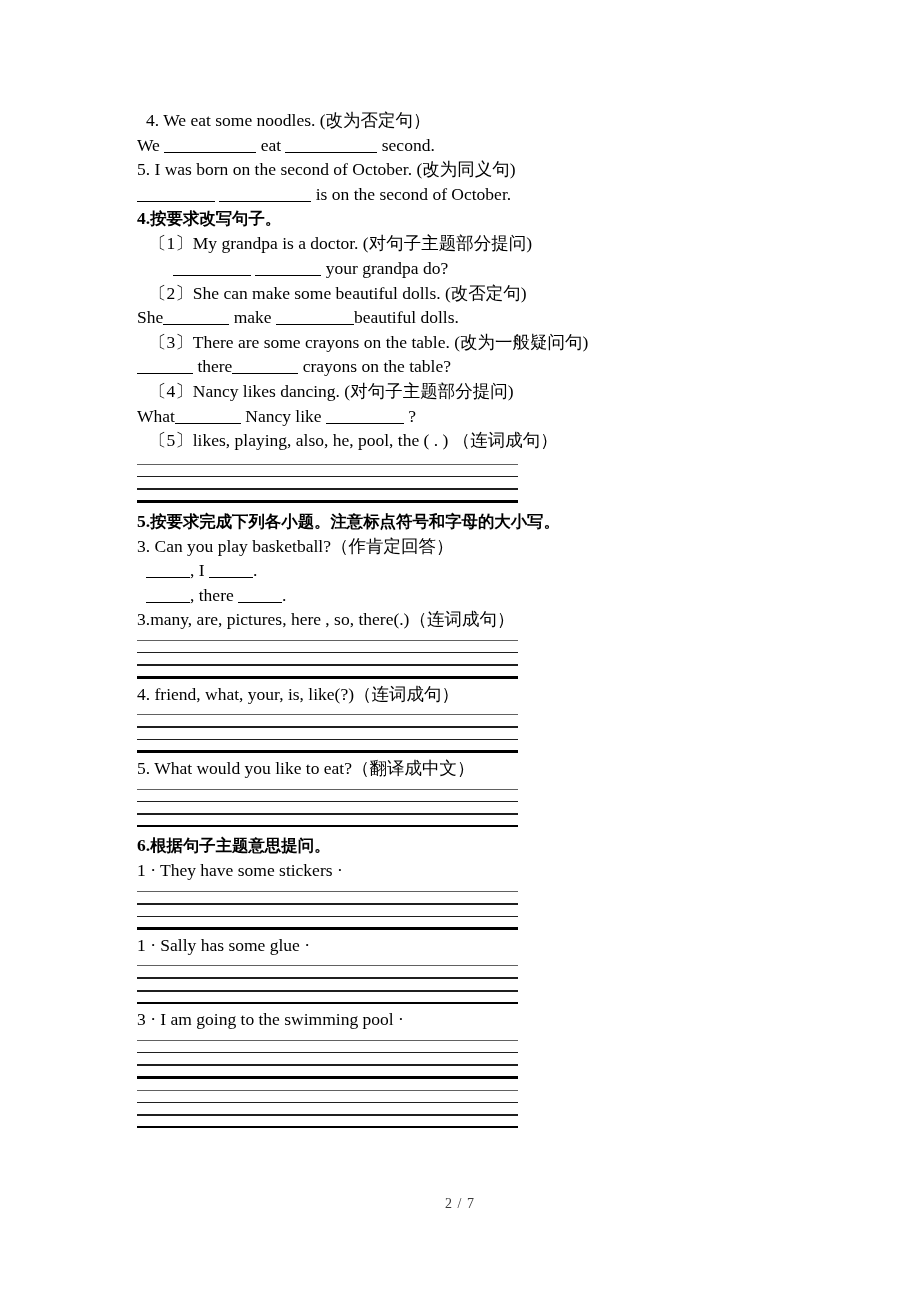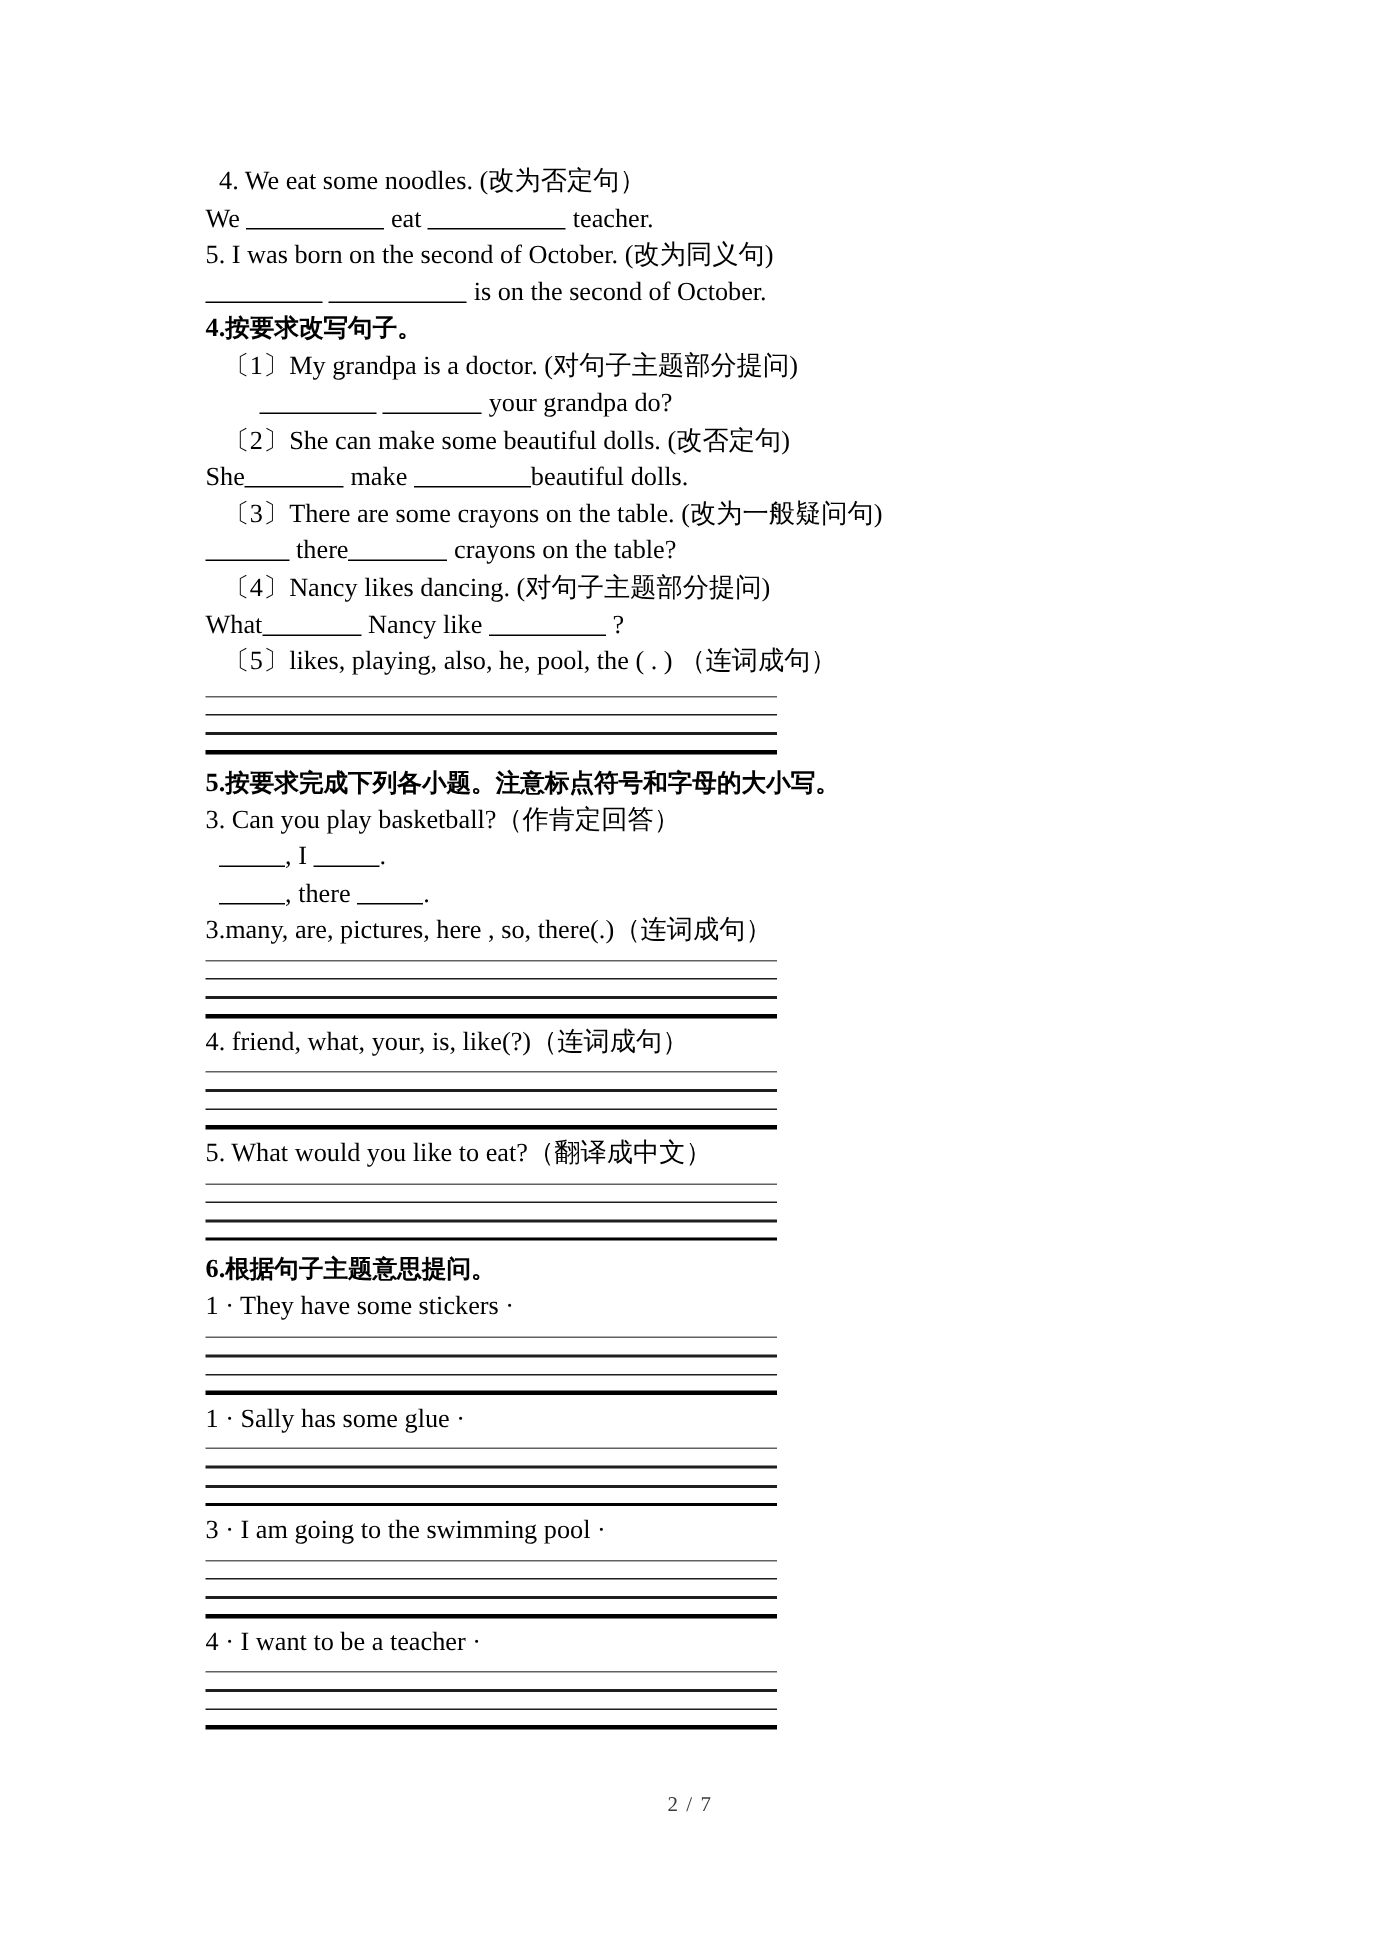--- a/index.html
+++ b/index.html
@@ -111,21 +111,21 @@
 <div class="page">
   <div class="content">
 
     <div class="ln indent">4. We eat some noodles. (改为否定句）</div>
 
     <div class="ln">
       <span>We</span>
       <span class="blank b-xl"></span>
       <span>eat</span>
       <span class="blank b-xl"></span>
-      <span>teacher.</span>
+      <span>second.</span>
     </div>
 
     <div class="ln">5. I was born on the second of October. (改为同义句)</div>
 
     <div class="ln">
       <span class="blank b-lg"></span>
       <span class="blank b-xl"></span>
       <span>is on the second of October.</span>
     </div>
 
@@ -255,21 +255,20 @@
     <div class="ln">3 · I am going to the swimming pool ·</div>
     <div class="rules tight">
       <div class="r r1"></div>
       <div class="r r2"></div>
       <div class="r r3"></div>
       <div class="r r4"></div>
     </div>
 
     <div class="spacer3"></div>
 
-    <div class="ln">4 · I want to be a teacher ·</div>
     <div class="rules tight">
       <div class="r r1"></div>
       <div class="r r2"></div>
       <div class="r r3"></div>
       <div class="r r4"></div>
     </div>
 
     <div class="spacer3"></div>
 
 

